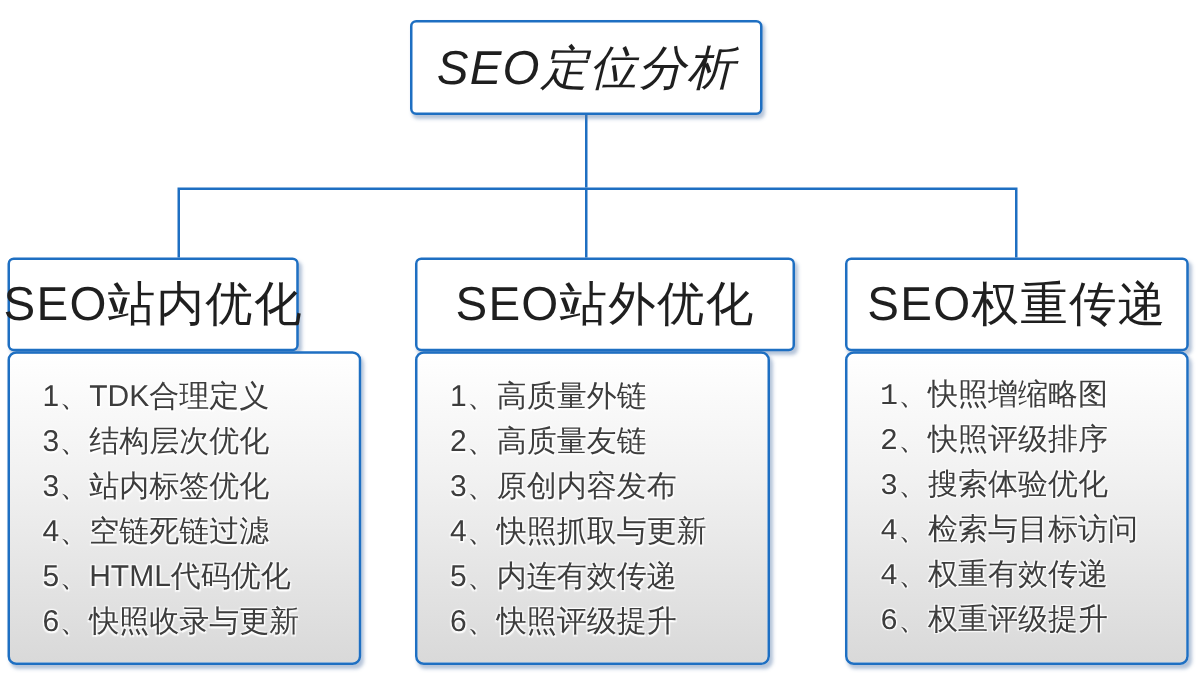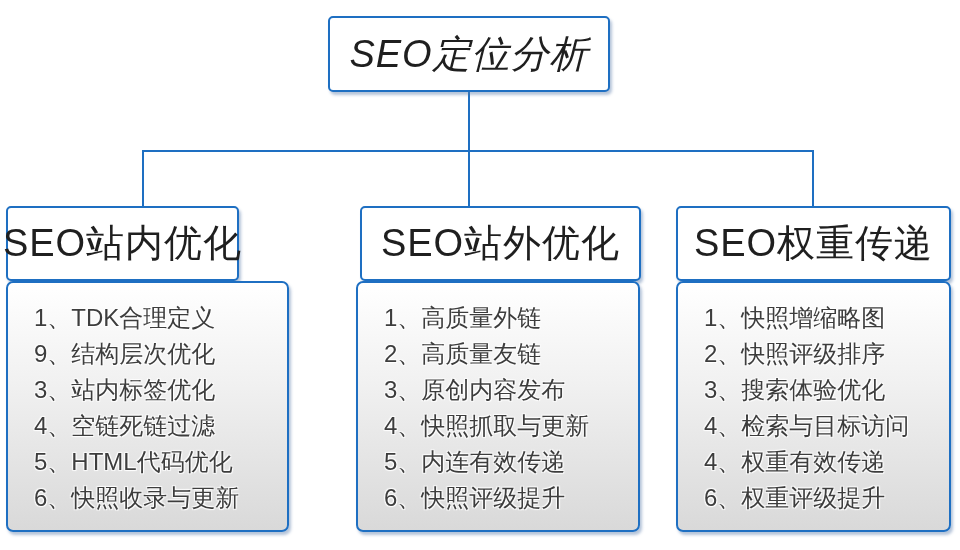--- a/index.html
+++ b/index.html
@@ -42,37 +42,37 @@
   .node .title {
     font-size: 38px;
     color: #1f1f1f;
     letter-spacing: 1px;
     white-space: nowrap;
   }
 
   .root-node { left: 328px; top: 16px; width: 282px; height: 76px; font-style: italic; }
 
   .hdr-1 { left: 6px;   top: 206px; width: 233px; height: 75px; }
-  .hdr-2 { left: 332px; top: 206px; width: 281px; height: 75px; margin-left: 28px; }
+  .hdr-2 { left: 332px; top: 206px; width: 304px; height: 75px; }
   .hdr-3 { left: 676px; top: 206px; width: 275px; height: 75px; align-items: center; }
 
   .panel {
     position: absolute;
     box-sizing: border-box;
     top: 281px;
     height: 251px;
     border: 2px solid #1e6fc2;
     border-radius: 7px;
     background: linear-gradient(180deg, #ffffff 0%, #f1f1f1 40%, #d9d9d9 100%);
     box-shadow: 2px 3px 3px rgba(90, 125, 170, 0.45);
     padding: 17px 8px 0 26px;
   }
   .panel-1 { left: 6px;   width: 283px; }
-  .panel-2 { left: 332px; width: 284px; margin-left: 24px; }
-  .panel-3 { left: 676px; width: 275px; }
+  .panel-2 { left: 332px; width: 284px; }
+  .panel-3 { left: 676px; width: 275px; font-family: Liberation Mono, monospace; }
 
   .list-item {
     font-size: 24px;
     line-height: 36px;
     color: #3d3d3d;
     white-space: nowrap;
     text-shadow:
       1px 1px 1px rgba(255,255,255,0.95),
      -1px -1px 1px rgba(255,255,255,0.85),
       1px -1px 1px rgba(255,255,255,0.85),
@@ -92,21 +92,21 @@
 
   <div class="node root-node">
     <span class="title">SEO定位分析</span>
   </div>
 
   <div class="node hdr-1">
     <span class="title">SEO站内优化</span>
   </div>
   <div class="panel panel-1">
     <div class="list-item">1、TDK合理定义</div>
-    <div class="list-item">9、结构层次优化</div>
+    <div class="list-item">3、结构层次优化</div>
     <div class="list-item">3、站内标签优化</div>
     <div class="list-item">4、空链死链过滤</div>
     <div class="list-item">5、HTML代码优化</div>
     <div class="list-item">6、快照收录与更新</div>
   </div>
 
   <div class="node hdr-2">
     <span class="title">SEO站外优化</span>
   </div>
   <div class="panel panel-2">

